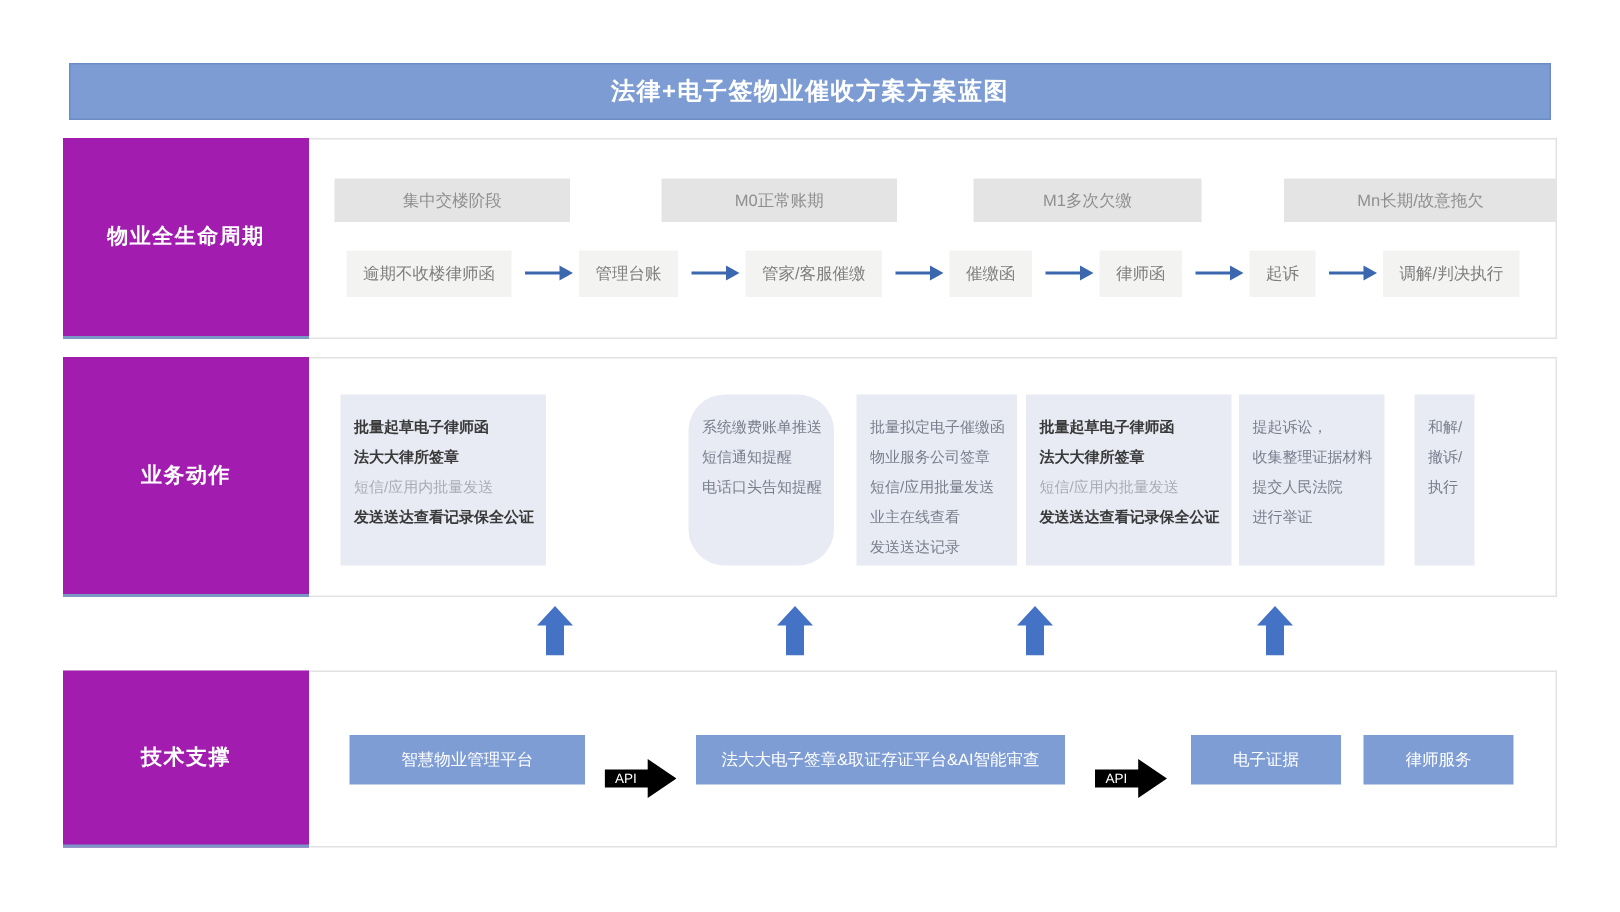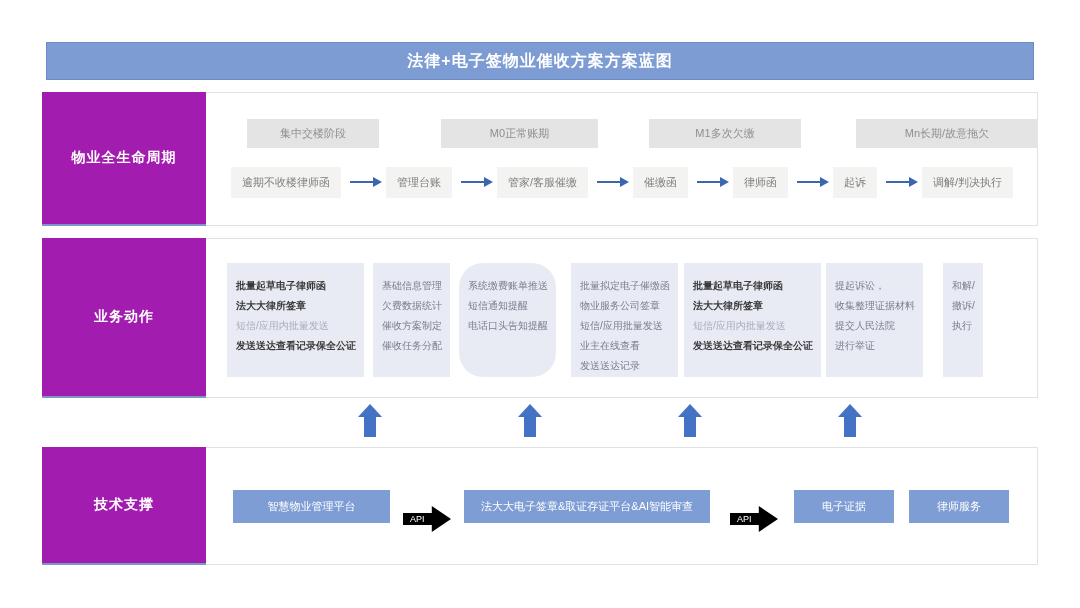--- a/index.html
+++ b/index.html
@@ -33,21 +33,21 @@
   .row-lifecycle { top: 92px; height: 134px; }
   .row-actions   { top: 238px; height: 160px; }
   .row-tech      { top: 447px; height: 118px; }
 
   
   .phase {
     position: absolute; top: 26px; height: 29px;
     background: #E4E4E4; color: #8F8F8F; font-size: 11px;
     display: flex; align-items: center; justify-content: center; white-space: nowrap;
   }
-  .phase-0 { left: 204px; width: 132px; }
+  .phase-0 { left: 180px; width: 157px; }
   .phase-1 { left: 398px; width: 157px; }
   .phase-2 { left: 606px; width: 152px; }
   .phase-3 { left: 813px; width: 182px; }
 
   
   .flow-strip {
     position: absolute; left: 188px; right: 28px; top: 74px; height: 30px;
     display: flex; align-items: center;
   }
   .flow-item {
@@ -137,26 +137,20 @@
   <div class="row row-actions">
     <div class="row-label">业务动作</div>
 
     <div class="action-box ab-0">
       <div class="ln-bold">批量起草电子律师函</div>
       <div class="ln-bold">法大大律所签章</div>
       <div class="ln-muted">短信/应用内批量发送</div>
       <div class="ln-bold">发送送达查看记录保全公证</div>
     </div>
 
-    <div class="action-box ab-1">
-      <div class="ln-normal">基础信息管理</div>
-      <div class="ln-normal">欠费数据统计</div>
-      <div class="ln-normal">催收方案制定</div>
-      <div class="ln-normal">催收任务分配</div>
-    </div>
 
     <div class="action-box ab-2">
       <div class="ln-normal">系统缴费账单推送</div>
       <div class="ln-normal">短信通知提醒</div>
       <div class="ln-normal">电话口头告知提醒</div>
     </div>
 
     <div class="action-box ab-3">
       <div class="ln-normal">批量拟定电子催缴函</div>
       <div class="ln-normal">物业服务公司签章</div>

